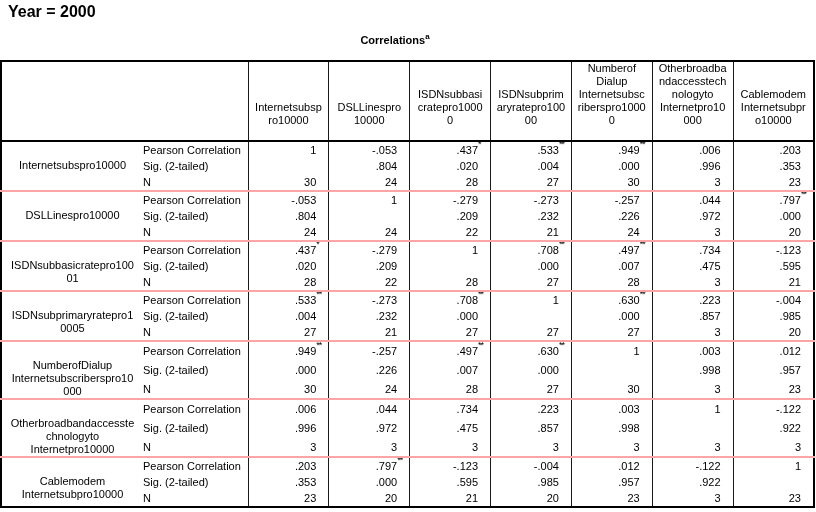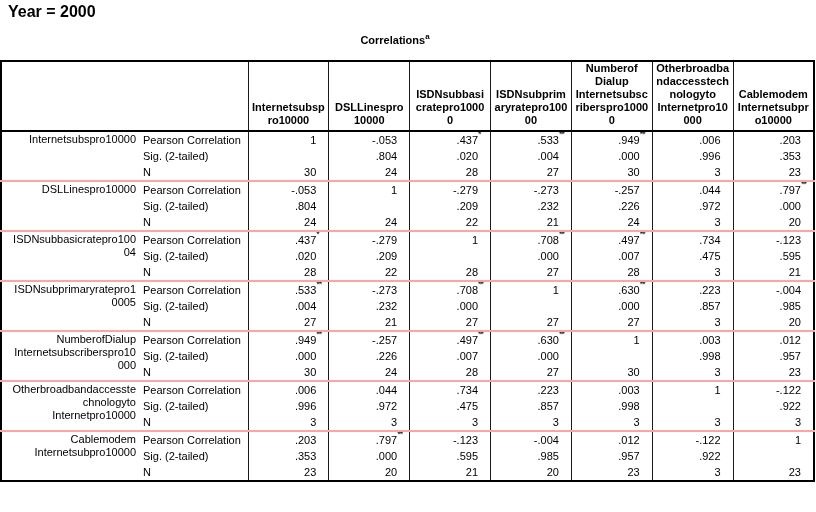--- a/index.html
+++ b/index.html
@@ -19,28 +19,27 @@
   }
   .tbl-title sup{font-size:8px;font-weight:bold;}
   table.corr{
     position:absolute;top:60px;left:0;width:815px;
     border-collapse:collapse;table-layout:fixed;
     border:2px solid #000;
   }
   th,td{padding:0;font-size:11px;font-weight:normal;overflow:hidden;}
   thead th{
     height:55px;vertical-align:bottom;text-align:center;
-    white-space:pre-line;line-height:13px;padding-bottom:3px;
+    white-space:pre-line;line-height:13px;padding-bottom:13px;
     border-bottom:2px solid #000;
-    font-weight:bold;
   }
   thead th.vline, td.vline{border-left:1px solid #1a1a1a;}
   tbody tr{height:16px;}
   td.varlabel{
-    vertical-align:top;text-align:right;padding-left:7px;padding-top:1px;
+    vertical-align:top;text-align:center;padding-left:7px;padding-top:17px;
     line-height:13px;white-space:pre-line;margin-top:27px;
   }
   td.statlabel{text-align:left;padding-left:7px;line-height:16px;white-space:nowrap;}
   td.val{text-align:right;padding-right:12px;}
   td.val .num{position:relative;display:inline-block;}
   td.val .ast{
     position:absolute;left:100%;top:-4px;
     font-size:9px;letter-spacing:-1px;line-height:9px;
   }
   tr.block-first td{border-top:2px solid #fca5a5;}
@@ -156,21 +155,21 @@
           <td class="val vline"><span class="num">24</span></td>
           <td class="val vline"><span class="num">24</span></td>
           <td class="val vline"><span class="num">22</span></td>
           <td class="val vline"><span class="num">21</span></td>
           <td class="val vline"><span class="num">24</span></td>
           <td class="val vline"><span class="num">3</span></td>
           <td class="val vline"><span class="num">20</span></td>
         </tr>
         <tr class="block-first">
           <td class="varlabel" rowspan="3">ISDNsubbasicratepro100
-04</td>
+01</td>
           <td class="statlabel">Pearson Correlation</td>
           <td class="val vline"><span class="num">.437<sup class="ast">*</sup></span></td>
           <td class="val vline"><span class="num">-.279</span></td>
           <td class="val vline"><span class="num">1</span></td>
           <td class="val vline"><span class="num">.708<sup class="ast">**</sup></span></td>
           <td class="val vline"><span class="num">.497<sup class="ast">**</sup></span></td>
           <td class="val vline"><span class="num">.734</span></td>
           <td class="val vline"><span class="num">-.123</span></td>
         </tr>
         <tr>

